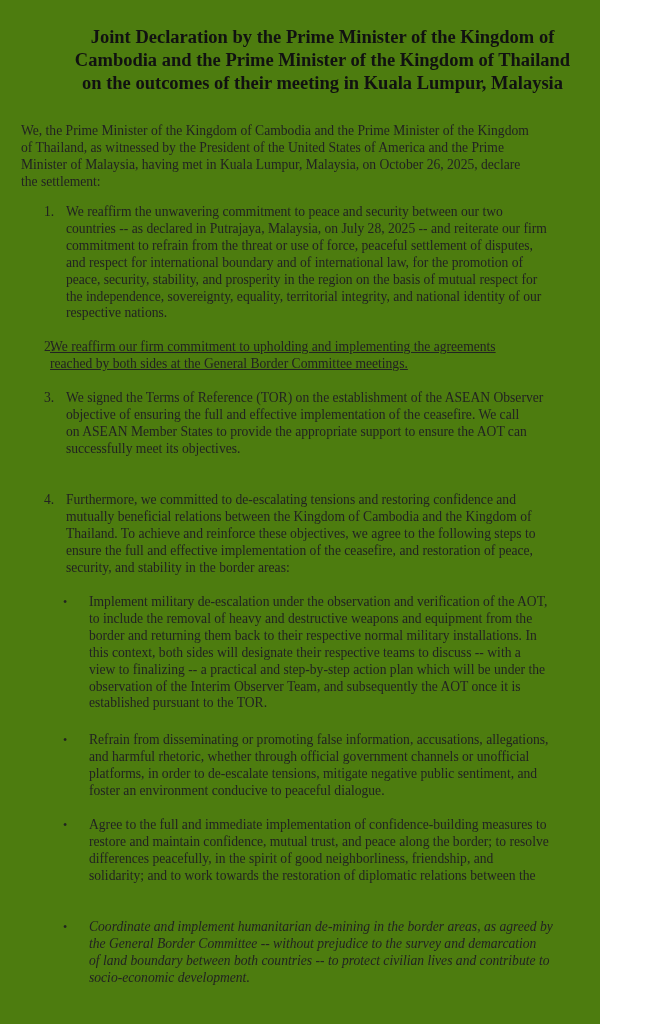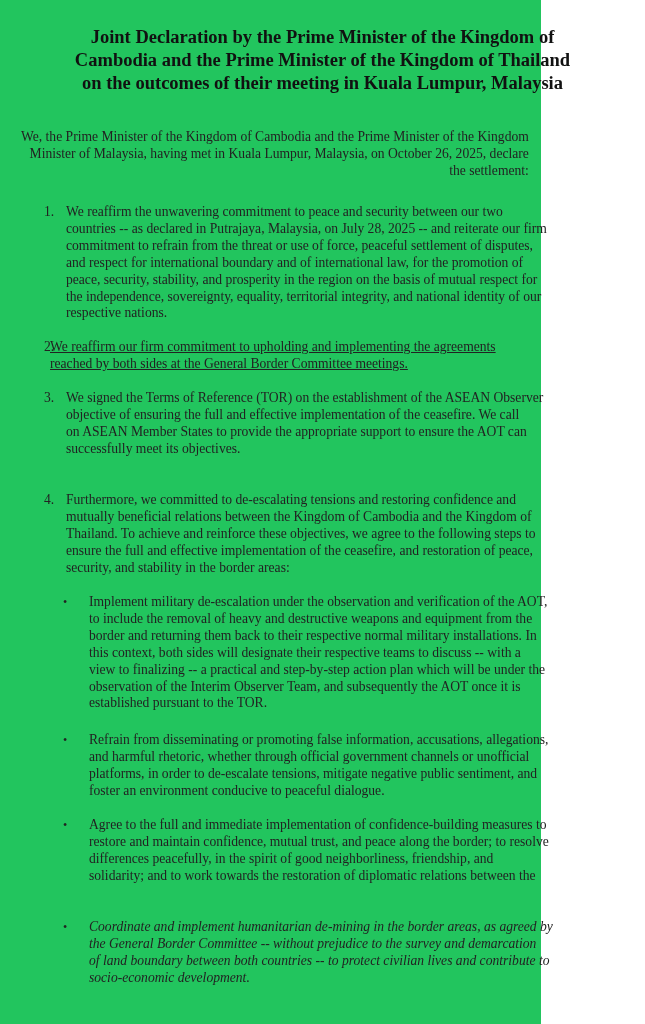--- a/index.html
+++ b/index.html
@@ -1,40 +1,41 @@
 <!DOCTYPE html>
 <html><head>
 <meta charset="utf-8">
 <style>
   html, body { margin: 0; padding: 0; background: #ffffff; }
   body { width: 645px; height: 1024px; overflow: hidden; position: relative;
          font-family: "Liberation Serif", "DejaVu Serif", serif; color: #1a1a1a; }
-  .page { position: absolute; left: 0; top: 0; width: 541px; height: 1024px; background: #22c55e; }
+  .page { position: absolute; left: 0; top: 0; width: 600px; height: 1024px; background: #4d7c0f; }
   .title { position: absolute; left: 0; width: 645px; top: 26px; text-align: center;
            font-weight: bold; font-size: 18.5px; line-height: 23px; color: #111; }
   .title .tl { display: block; white-space: nowrap; }
   .para { position: absolute; font-size: 13.6px; line-height: 16.9px; color: #222; }
   .para .ln { display: block; white-space: nowrap; }
-  .intro { left: 21px; top: 129px; text-align: right; }
+  .intro { left: 21px; top: 123px; }
   .num { position: absolute; font-size: 13.6px; line-height: 16.9px; color: #222; }
   .bullet { position: absolute; font-size: 12px; line-height: 16.9px; color: #222; }
 </style>
 </head>
 <body>
 
 <div class="page">
 
   <div class="title">
     <span class="tl">Joint Declaration by the Prime Minister of the Kingdom of</span>
     <span class="tl">Cambodia and the Prime Minister of the Kingdom of Thailand</span>
     <span class="tl">on the outcomes of their meeting in Kuala Lumpur, Malaysia</span>
   </div>
 
   <div class="para intro">
     <span class="ln">We, the Prime Minister of the Kingdom of Cambodia and the Prime Minister of the Kingdom</span>
+    <span class="ln">of Thailand, as witnessed by the President of the United States of America and the Prime</span>
     <span class="ln">Minister of Malaysia, having met in Kuala Lumpur, Malaysia, on October 26, 2025, declare</span>
     <span class="ln">the settlement:</span>
   </div>
 
   <span class="num" style="left:44px; top:204px;">1.</span>
   <div class="para" style="left:66px; top:204px;">
     <span class="ln">We reaffirm the unwavering commitment to peace and security between our two</span>
     <span class="ln">countries -- as declared in Putrajaya, Malaysia, on July 28, 2025 -- and reiterate our firm</span>
     <span class="ln">commitment to refrain from the threat or use of force, peaceful settlement of disputes,</span>
     <span class="ln">and respect for international boundary and of international law, for the promotion of</span>

